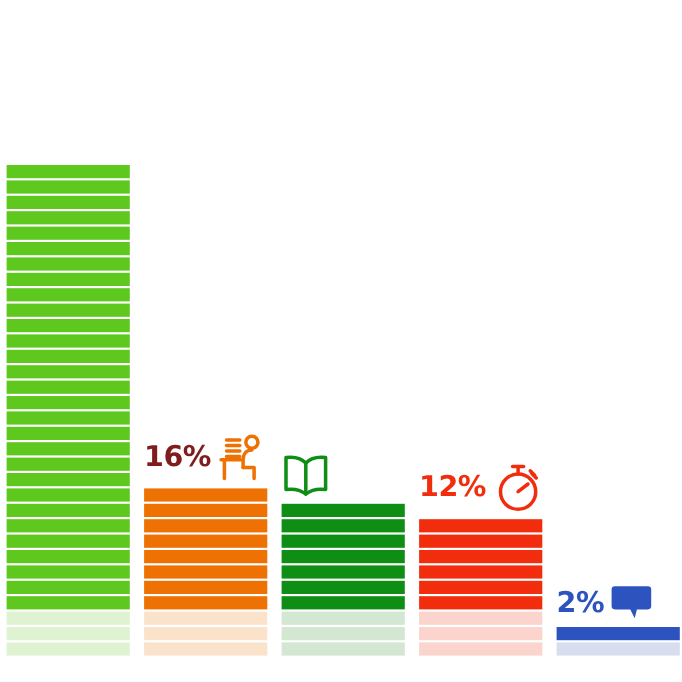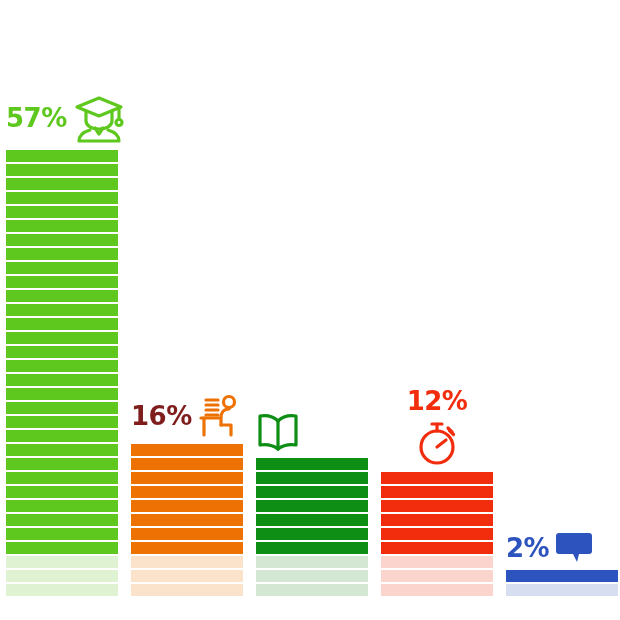--- a/index.html
+++ b/index.html
@@ -87,33 +87,20 @@
         <div class="stripe" style="background: rgb(95, 200, 30);"></div>
         <div class="stripe" style="background: rgb(95, 200, 30);"></div>
         <div class="stripe" style="background: rgb(95, 200, 30);"></div>
         <div class="stripe" style="background: rgb(95, 200, 30);"></div>
         <div class="stripe" style="background: rgb(95, 200, 30);"></div>
         <div class="stripe" style="background: rgb(95, 200, 30);"></div>
         <div class="stripe" style="background: rgb(95, 200, 30);"></div>
         <div class="stripe" style="background: rgb(95, 200, 30);"></div>
         <div class="stripe" style="background: rgb(95, 200, 30);"></div>
       </div>
-      <div class="bar-header" style="bottom: 452px;">
-        <span class="pct" style="color: rgb(95, 200, 30);">57%</span>
-        <span class="icon-wrap">
-          <svg width="52" height="52" viewBox="0 0 52 52">
-            <path fill="none" stroke="#5FC81E" stroke-width="3.2" stroke-linecap="round" stroke-linejoin="round" d="M26 6 L48 15 L26 24 L4 15 Z"></path>
-            <path fill="none" stroke="#5FC81E" stroke-width="3.2" stroke-linecap="round" stroke-linejoin="round" d="M13 19 L13 29 C13 34 19 37 26 37 C33 37 39 34 39 29 L39 19"></path>
-            <path fill="none" stroke="#5FC81E" stroke-width="3.2" stroke-linecap="round" stroke-linejoin="round" d="M46 16 L46 27"></path>
-            <circle cx="46" cy="30.5" r="3" fill="none" stroke="#5FC81E" stroke-width="3.2" stroke-linecap="round" stroke-linejoin="round"></circle>
-            <path fill="none" stroke="#5FC81E" stroke-width="3.2" stroke-linecap="round" stroke-linejoin="round" d="M17 38 C10 40 6 44 6 49 L46 49 C46 44 42 40 35 38"></path>
-            <path fill="none" stroke="#5FC81E" stroke-width="3.2" stroke-linecap="round" stroke-linejoin="round" d="M22 36 L26 42 L30 36"></path>
-          </svg>
-        </span>
-      </div>
     </div>
     <div class="bar-group" style="left: 131px; width: 112px; height: 154px;">
       <div class="bar-stack">
         <div class="stripe" style="background: rgb(251, 227, 203);"></div>
         <div class="stripe" style="background: rgb(251, 227, 203);"></div>
         <div class="stripe" style="background: rgb(251, 227, 203);"></div>
         <div class="stripe" style="background: rgb(237, 114, 3);"></div>
         <div class="stripe" style="background: rgb(237, 114, 3);"></div>
         <div class="stripe" style="background: rgb(237, 114, 3);"></div>
         <div class="stripe" style="background: rgb(237, 114, 3);"></div>
@@ -167,21 +154,21 @@
         <div class="stripe" style="background: rgb(251, 212, 205);"></div>
         <div class="stripe" style="background: rgb(251, 212, 205);"></div>
         <div class="stripe" style="background: rgb(251, 212, 205);"></div>
         <div class="stripe" style="background: rgb(241, 45, 13);"></div>
         <div class="stripe" style="background: rgb(241, 45, 13);"></div>
         <div class="stripe" style="background: rgb(241, 45, 13);"></div>
         <div class="stripe" style="background: rgb(241, 45, 13);"></div>
         <div class="stripe" style="background: rgb(241, 45, 13);"></div>
         <div class="stripe" style="background: rgb(241, 45, 13);"></div>
       </div>
-      <div class="bar-header" style="bottom: 130px; flex-direction: column;">
+      <div class="bar-header" style="bottom: 130px;">
         <span class="pct" style="color: rgb(241, 45, 13);">12%</span>
         <span class="icon-wrap">
           <svg width="46" height="46" viewBox="0 0 46 46">
             <circle cx="23" cy="27" r="16" fill="none" stroke="#F12D0D" stroke-width="3.2" stroke-linecap="round" stroke-linejoin="round"></circle>
             <path fill="none" stroke="#F12D0D" stroke-width="3.2" stroke-linecap="round" stroke-linejoin="round" d="M23 27 L32 20"></path>
             <path fill="none" stroke="#F12D0D" stroke-width="3.2" stroke-linecap="round" stroke-linejoin="round" d="M18 4 L28 4"></path>
             <path fill="none" stroke="#F12D0D" stroke-width="3.2" stroke-linecap="round" stroke-linejoin="round" d="M23 4 L23 11"></path>
             <path fill="none" stroke="#F12D0D" stroke-width="3.2" stroke-linecap="round" stroke-linejoin="round" d="M35.5 10.5 L39.5 14.5"></path>
             <path fill="none" stroke="#F12D0D" stroke-width="3.2" stroke-linecap="round" stroke-linejoin="round" d="M34 8 L38 12"></path>
           </svg>

